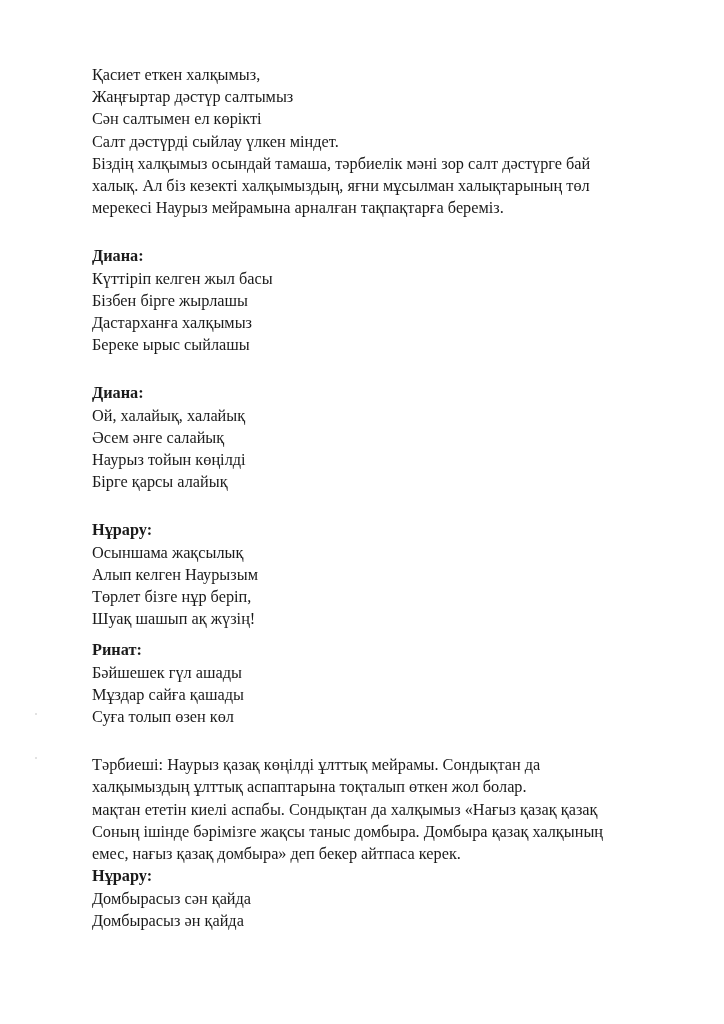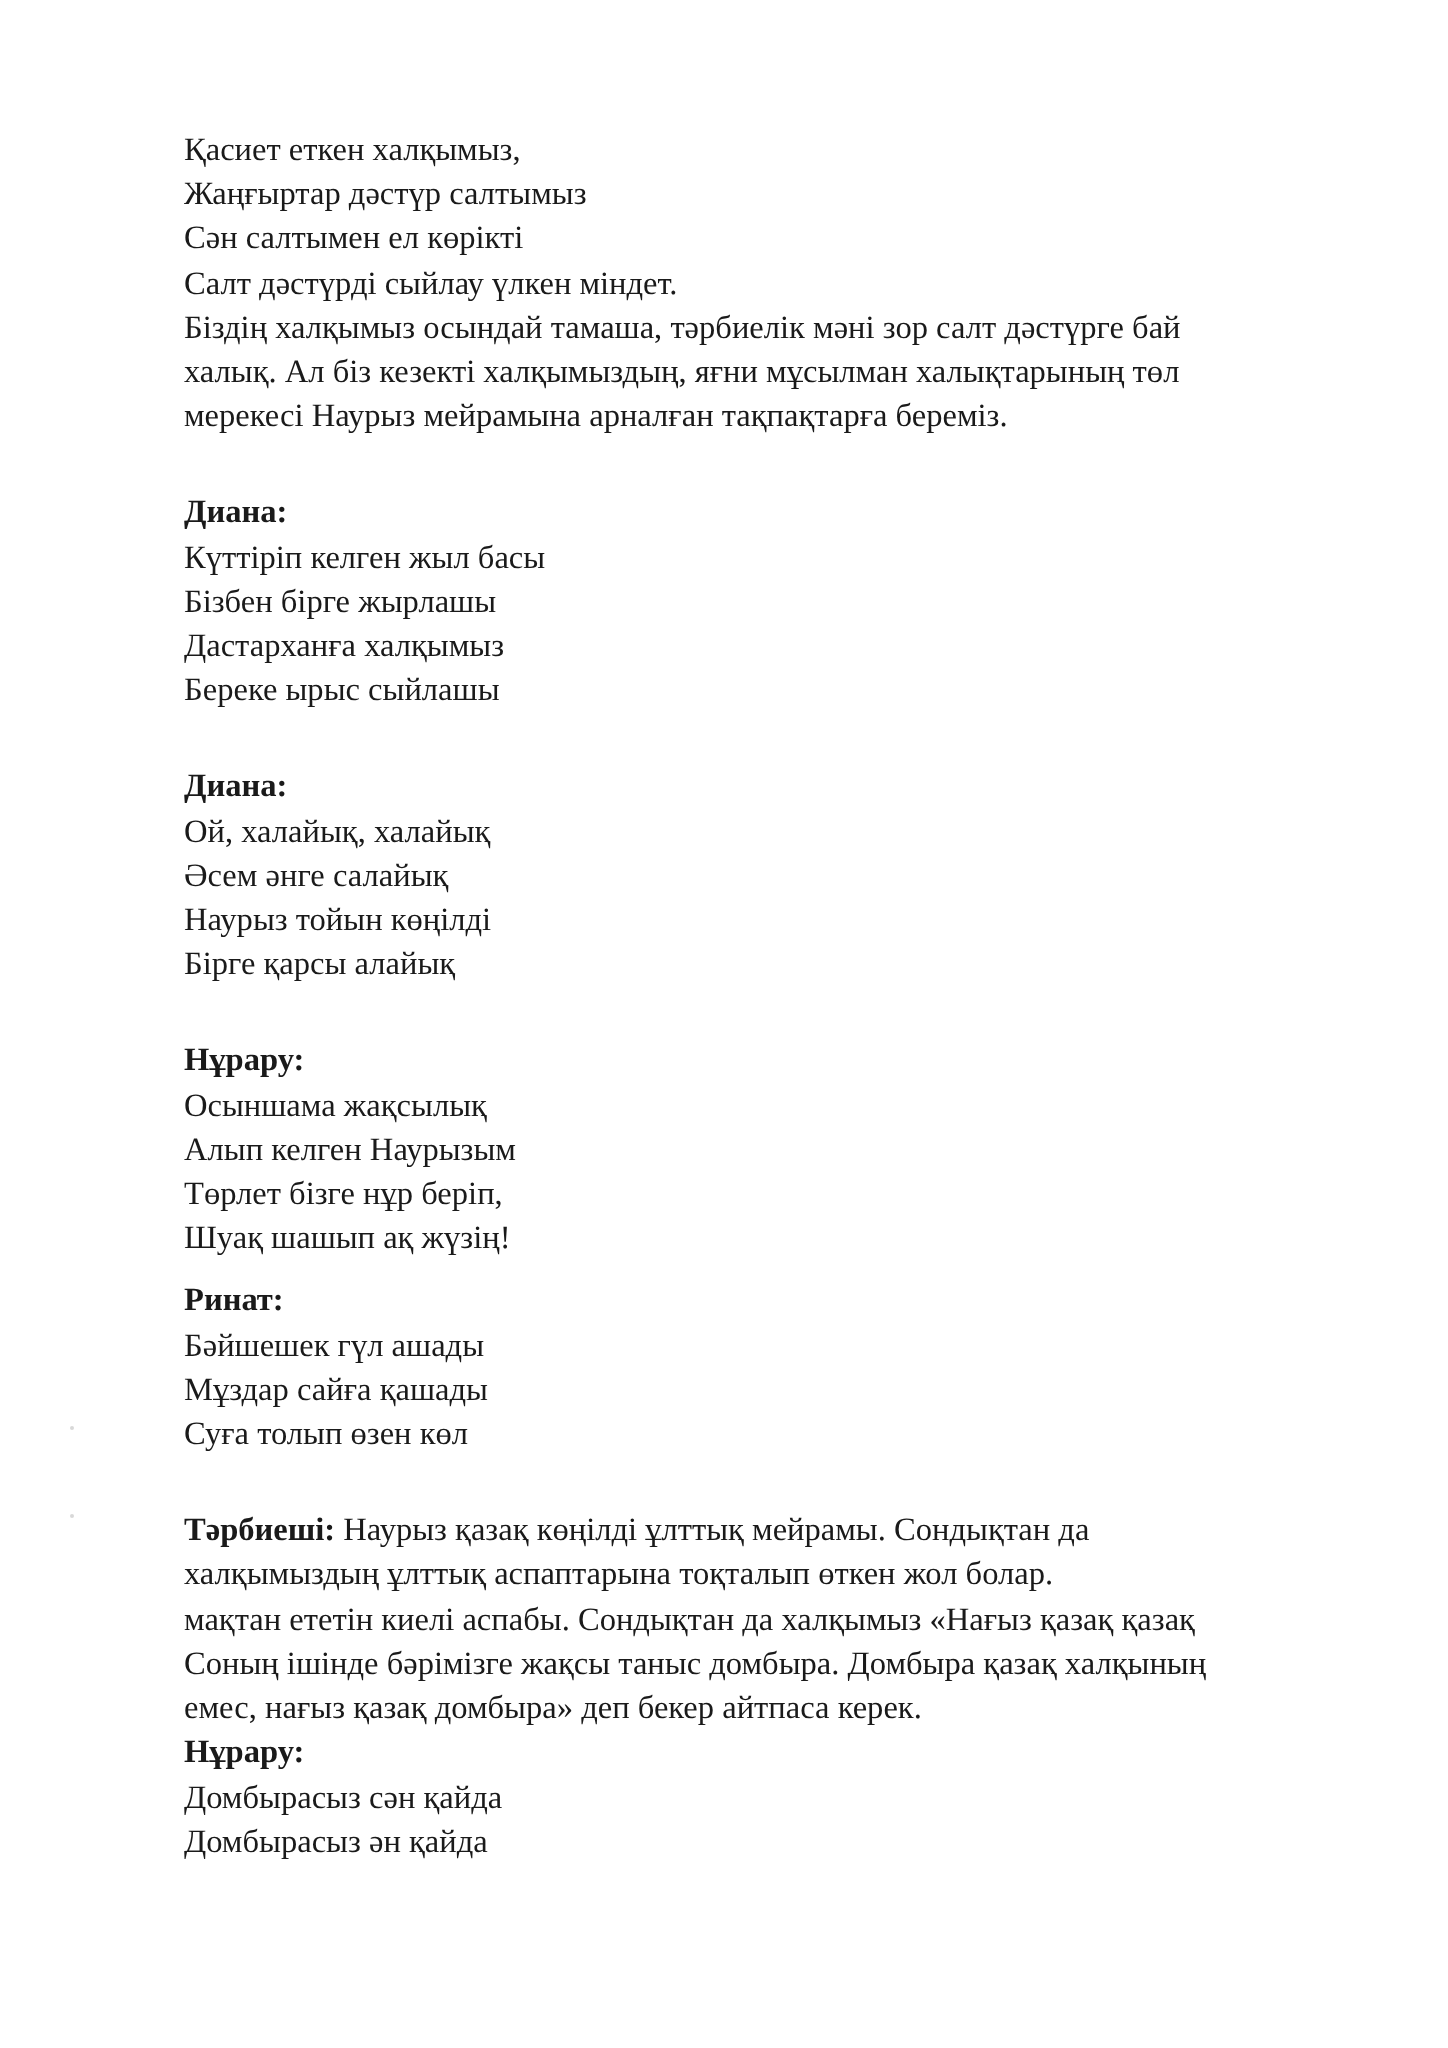--- a/index.html
+++ b/index.html
@@ -31,21 +31,21 @@
     white-space: nowrap;
   }
   .speaker {
     font-weight: bold;
     display: block;
   }
   .block {
     display: block;
   }
   .inline-speaker {
-    font-weight: bold;
+    font-weight: normal;
   }
   .speck {
     position: absolute;
     width: 2px;
     height: 2px;
     border-radius: 50%;
     background: #d8d8d8;
   }
 </style>
 </head>

